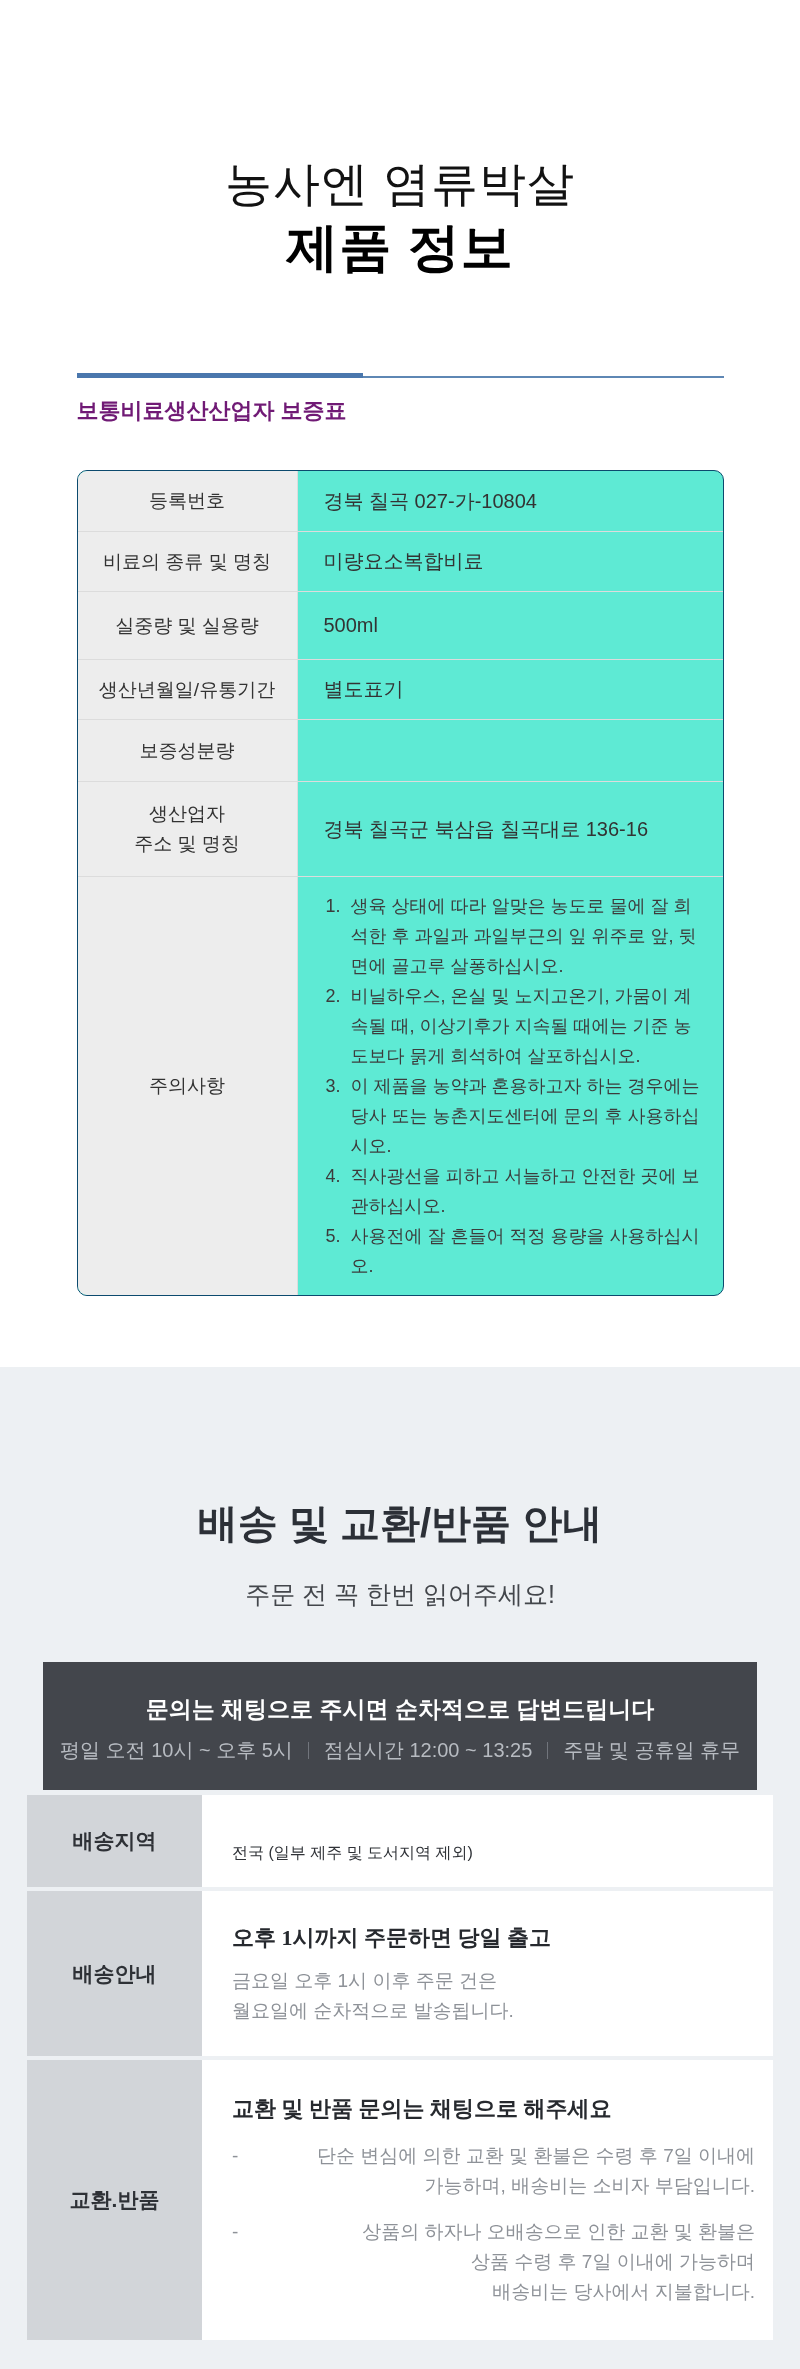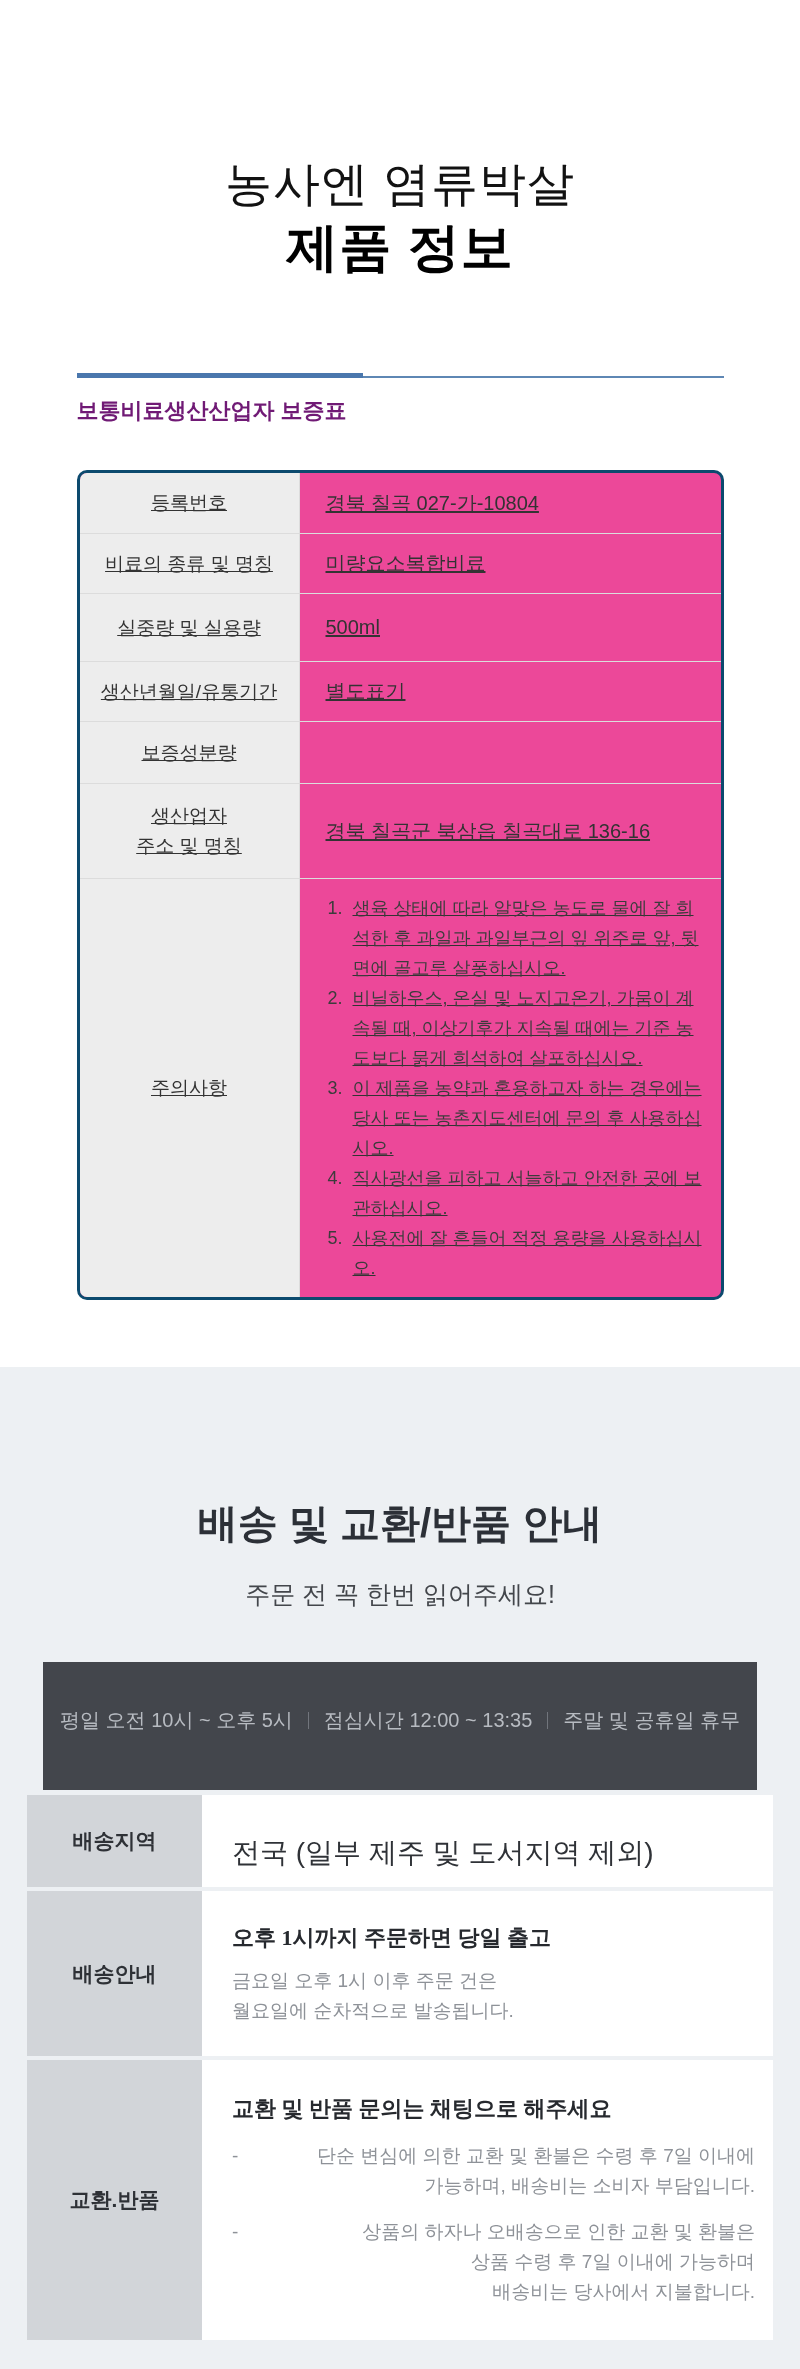--- a/index.html
+++ b/index.html
@@ -10,21 +10,21 @@
   }
   
   .top-area { height: 1367px; overflow: hidden; background: #fff; }
   .hero { padding-top: 158px; text-align: center; }
   .hero-line1 { font-size: 47px; font-weight: 300; color: #121212; line-height: 52px; letter-spacing: 1px; }
   .hero-line2 { font-size: 52px; font-weight: 900; color: #000; line-height: 58px; margin-top: 8px; letter-spacing: 1px; }
   .rule { position: relative; width: 647px; margin: 97px auto 0; height: 5px; }
   .rule-thick { position: absolute; left: 0; top: 0; width: 286px; height: 5px; }
   .rule-thin  { position: absolute; left: 286px; right: 0; bottom: 0; height: 2px; }
   .g-heading { width: 647px; margin: 20px auto 0; font-size: 22px; font-weight: 700; color: #701a75; line-height: 26px; }
-  .spec-table { width: 647px; margin: 46px auto 0; border: 3px solid #0c4a6e; border-radius: 10px; overflow: hidden; background: #ec4899; text-decoration: underline; }
+  .spec-table { width: 647px; margin: 46px auto 0; border: 1px solid #0c4a6e; border-radius: 10px; overflow: hidden; background: #5eead4; }
   .spec-row { display: flex; border-top: 1px solid #dcdcdc; }
   .spec-row:first-child { border-top: none; }
   .spec-label {
     width: 220px; flex: 0 0 220px; background: #ededed; border-right: 1px solid #dcdcdc;
     display: flex; align-items: center; justify-content: center; text-align: center;
     font-size: 19px; font-weight: 500; color: #333; line-height: 30px; white-space: pre-line; padding: 10px 6px;
   }
   .spec-value {
     flex: 1; display: flex; flex-direction: column; justify-content: center;
     padding: 14px 14px 14px 26px; font-size: 20px; color: #333; line-height: 31px; white-space: pre-line;
@@ -43,21 +43,21 @@
   .d-table { width: 746px; margin: 5px auto 0; }
   .d-row { display: flex; margin-bottom: 4px; }
   .d-label {
     width: 175px; flex: 0 0 175px; display: flex; align-items: center; justify-content: center;
     font-size: 21px; font-weight: 600; color: #2e3136; text-align: center;
   }
   .d-value {
     flex: 1; background: #fff; display: flex; flex-direction: column; justify-content: center;
     padding: 18px 18px 18px 30px;
   }
-  .ln-strong { font-size: 28px; font-weight: 500; color: #2f3237; line-height: 32px; margin-top: 24px; }
+  .ln-strong { font-size: 16px; font-weight: 500; color: #2f3237; line-height: 32px; margin-top: 24px; }
   .ln-bold   { font-size: 22px; font-weight: 700; color: #26292e; line-height: 32px; font-family: Liberation Serif, serif; }
   .ln-muted  { font-size: 19px; color: #8e9298; line-height: 30px; margin-top: 12px; white-space: pre-line; }
   .ln-bullet { display: flex; font-size: 19px; color: #8e9298; line-height: 30px; margin-top: 16px; }
   .ln-bullet .dash { width: 22px; flex: 0 0 22px; }
   .ln-bullet .btxt { flex: 1; white-space: pre-line; text-align: right; }
 </style>
 </head>
 <body>
 
 <div class="top-area">
@@ -99,21 +99,22 @@
         <div class="spec-label">주의사항</div>
         <div class="spec-value"><ol class="caution"><li>생육 상태에 따라 알맞은 농도로 물에 잘 희석한 후 과일과 과일부근의 잎 위주로 앞, 뒷면에 골고루 살퐁하십시오.</li><li>비닐하우스, 온실 및 노지고온기, 가뭄이 계속될 때, 이상기후가 지속될 때에는 기준 농도보다 묽게 희석하여 살포하십시오.</li><li>이 제품을 농약과 혼용하고자 하는 경우에는 당사 또는 농촌지도센터에 문의 후 사용하십시오.</li><li>직사광선을 피하고 서늘하고 안전한 곳에 보관하십시오.</li><li>사용전에 잘 흔들어 적정 용량을 사용하십시오.</li></ol></div>
       </div>
     </div>
 </div>
 
 <div class="bottom-area" style="background: rgb(237, 240, 243);">
   <div class="d-heading">배송 및 교환/반품 안내</div>
   <div class="d-subheading">주문 전 꼭 한번 읽어주세요!</div>
   <div class="notice-bar" style="background: rgb(67, 70, 76);">
-    <div class="notice-hours"><span>평일 오전 10시 ~ 오후 5시</span><span class="vsep"></span><span>점심시간 12:00 ~ 13:35</span><span class="vsep"></span><span>주말 및 공휴일 휴무</span></div>
+    <div class="notice-title">문의는 채팅으로 주시면 순차적으로 답변드립니다</div>
+    <div class="notice-hours"><span>평일 오전 10시 ~ 오후 5시</span><span class="vsep"></span><span>점심시간 12:00 ~ 13:25</span><span class="vsep"></span><span>주말 및 공휴일 휴무</span></div>
   </div>
   <div class="d-table">
       <div class="d-row" style="min-height: 87px;">
         <div class="d-label" style="background: rgb(210, 213, 217);">배송지역</div>
         <div class="d-value">
           <div class="ln-strong">전국 (일부 제주 및 도서지역 제외)</div>
         </div>
       </div>
       <div class="d-row" style="min-height: 165px;">
         <div class="d-label" style="background: rgb(210, 213, 217);">배송안내</div>

